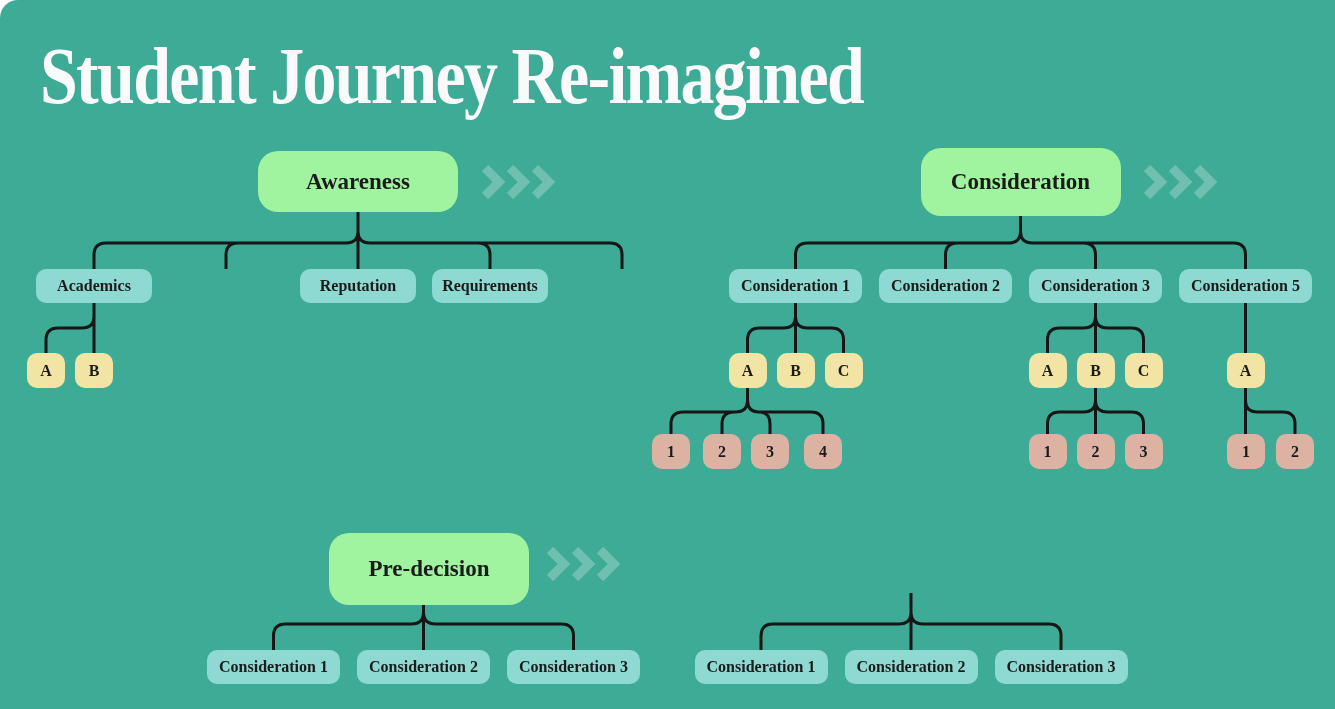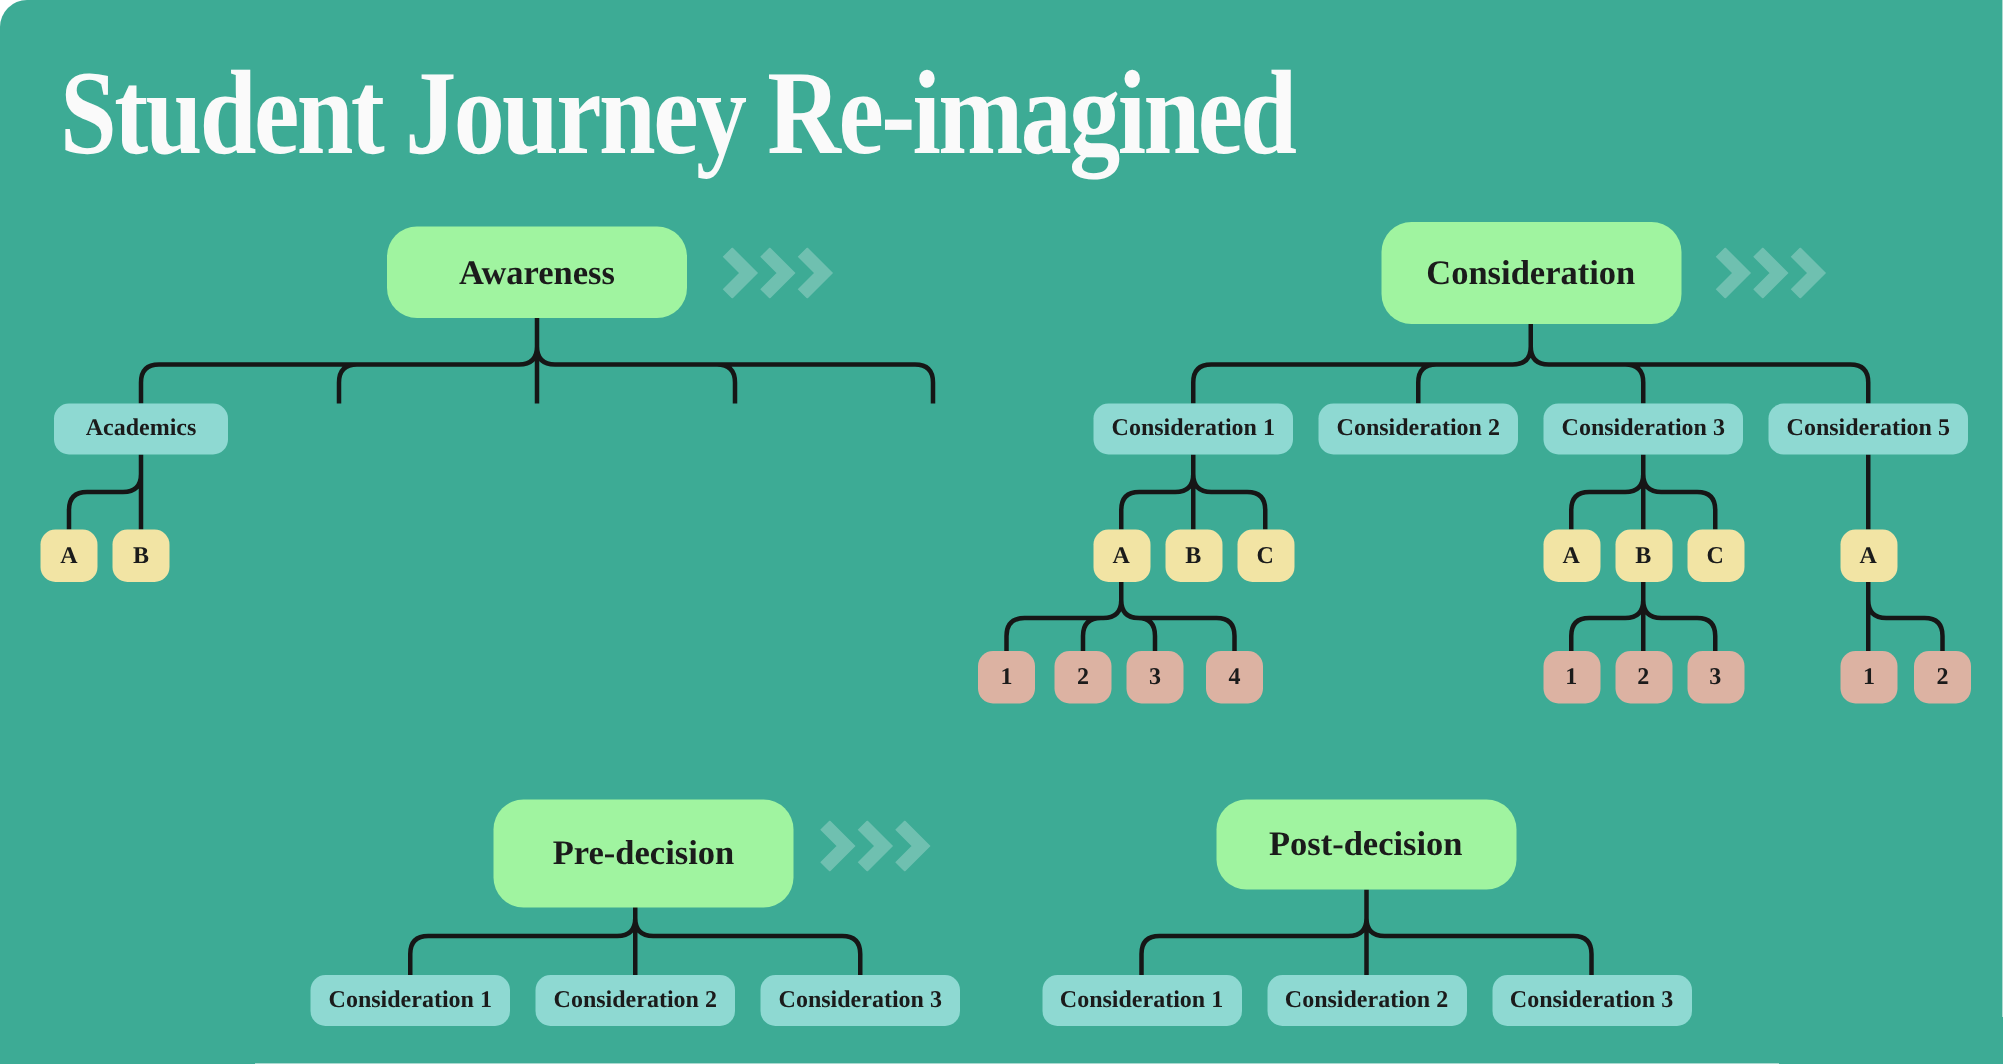--- a/index.html
+++ b/index.html
@@ -38,21 +38,20 @@
 
   <svg id="wires" width="1335" height="709">
       <path d="M358 231 Q358 243 346 243 L106 243 Q94 243 94 255 V269 M358 231 Q358 243 346 243 L238 243 Q226 243 226 255 V269 M358 212 V269 M358 231 Q358 243 370 243 L478 243 Q490 243 490 255 V269 M358 231 Q358 243 370 243 L610 243 Q622 243 622 255 V269 M1020.5 231 Q1020.5 243 1008.5 243 L807.5 243 Q795.5 243 795.5 255 V269 M1020.5 231 Q1020.5 243 1008.5 243 L957.5 243 Q945.5 243 945.5 255 V269 M1020.5 231 Q1020.5 243 1032.5 243 L1083.5 243 Q1095.5 243 1095.5 255 V269 M1020.5 231 Q1020.5 243 1032.5 243 L1233.5 243 Q1245.5 243 1245.5 255 V269 M1020.5 212 V233 M94 316 Q94 328 82 328 L58 328 Q46 328 46 340 V353 M94 303 V353 M795.5 316 Q795.5 328 783.5 328 L759.5 328 Q747.5 328 747.5 340 V353 M795.5 303 V353 M795.5 316 Q795.5 328 807.5 328 L831.5 328 Q843.5 328 843.5 340 V353 M1095.5 316 Q1095.5 328 1083.5 328 L1059.5 328 Q1047.5 328 1047.5 340 V353 M1095.5 303 V353 M1095.5 316 Q1095.5 328 1107.5 328 L1131.5 328 Q1143.5 328 1143.5 340 V353 M1245.5 303 V353 M747.5 400 Q747.5 412 735.5 412 L683 412 Q671 412 671 424 V434 M747.5 400 Q747.5 412 735.5 412 L734 412 Q722 412 722 424 V434 M747.5 400 Q747.5 412 758.75 412 L758.75 412 Q770 412 770 424 V434 M747.5 400 Q747.5 412 759.5 412 L811 412 Q823 412 823 424 V434 M747.5 388 V402 M1095.5 400 Q1095.5 412 1083.5 412 L1059.5 412 Q1047.5 412 1047.5 424 V434 M1095.5 388 V434 M1095.5 400 Q1095.5 412 1107.5 412 L1131.5 412 Q1143.5 412 1143.5 424 V434 M1245.5 388 V434 M1245.5 400 Q1245.5 412 1257.5 412 L1283 412 Q1295 412 1295 424 V434 M423.5 612 Q423.5 624 411.5 624 L285.5 624 Q273.5 624 273.5 636 V650 M423.5 593 V650 M423.5 612 Q423.5 624 435.5 624 L561.5 624 Q573.5 624 573.5 636 V650 M911 612 Q911 624 899 624 L773 624 Q761 624 761 636 V650 M911 593 V650 M911 612 Q911 624 923 624 L1049 624 Q1061 624 1061 636 V650 " fill="none" stroke="#161616" stroke-width="3" stroke-linejoin="round"></path>
     </svg>
 
   <div class="title">Student Journey Re-imagined</div>
 
   <div class="node phase" style="left:258px;top:151px;width:200px;height:61px">Awareness</div>
   <div class="node phase" style="left:920.5px;top:148px;width:200px;height:68px">Consideration</div>
   <div class="node phase" style="left:329px;top:533px;width:200px;height:72px">Pre-decision</div>
-  <div class="node phase" style="left:810.5px;top:533px;width:200px;height:60px">Post-decision</div>
 
   <svg class="chev" style="left:480px;top:165px" width="80" height="34">
     <g fill="none" stroke="rgba(255,255,255,0.26)" stroke-width="9">
       <path d="M5 3 L19 17 L5 31"></path>
       <path d="M30 3 L44 17 L30 31"></path>
       <path d="M55 3 L69 17 L55 31"></path>
     </g>
   </svg>
   <svg class="chev" style="left:1142px;top:165px" width="80" height="34">
     <g fill="none" stroke="rgba(255,255,255,0.26)" stroke-width="9">
@@ -63,20 +62,22 @@
   </svg>
   <svg class="chev" style="left:545px;top:547px" width="80" height="34">
     <g fill="none" stroke="rgba(255,255,255,0.26)" stroke-width="9">
       <path d="M5 3 L19 17 L5 31"></path>
       <path d="M30 3 L44 17 L30 31"></path>
       <path d="M55 3 L69 17 L55 31"></path>
     </g>
   </svg>
 
   <div class="node branch" style="left:36px;top:269px;width:116px;height:34px">Academics</div>
+  <div class="node branch" style="left:300px;top:269px;width:116px;height:34px">Reputation</div>
+  <div class="node branch" style="left:432px;top:269px;width:116px;height:34px">Requirements</div>
 
   <div class="node leaf yellow" style="left:27px;top:353px;width:38px;height:35px">A</div>
   <div class="node leaf yellow" style="left:75px;top:353px;width:38px;height:35px">B</div>
 
   <div class="node branch" style="left:729px;top:269px;width:133px;height:34px">Consideration 1</div>
   <div class="node branch" style="left:879px;top:269px;width:133px;height:34px">Consideration 2</div>
   <div class="node branch" style="left:1029px;top:269px;width:133px;height:34px">Consideration 3</div>
   <div class="node branch" style="left:1179px;top:269px;width:133px;height:34px">Consideration 5</div>
 
   <div class="node leaf yellow" style="left:728.5px;top:353px;width:38px;height:35px">A</div>

